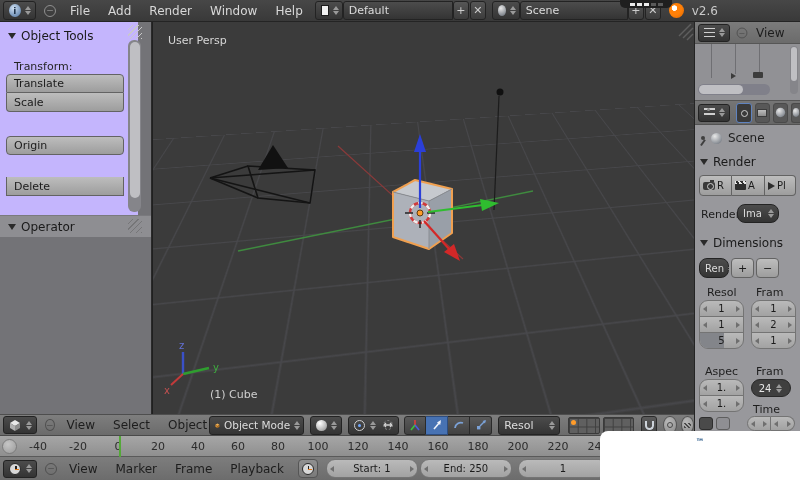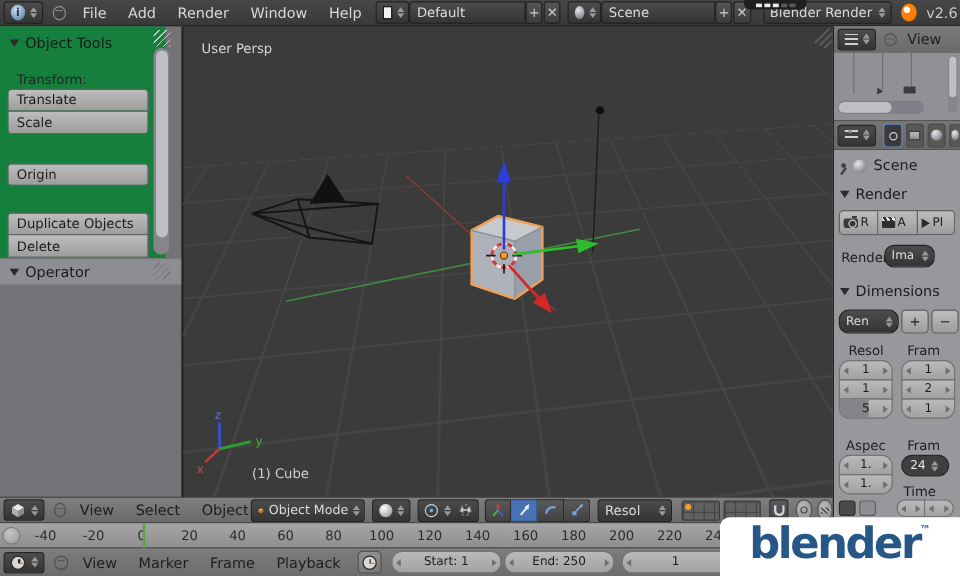--- a/index.html
+++ b/index.html
@@ -21,21 +21,21 @@
   .pill::after{right:3px;border-left:4px solid #3c3c3c}
   .dpill{background:#3f3f3f;border:1px solid #282828;border-radius:9px;color:#e8e8e8;display:flex;align-items:center;justify-content:center;gap:2px;font-size:10px}
   .pcol .pill{border-radius:0;margin-top:-1px}
   .pcol .pill:first-child{border-radius:9px 9px 0 0;margin-top:0}
   .pcol .pill:last-child{border-radius:0 0 9px 9px}
   .grip{width:14px;height:14px;background:repeating-linear-gradient(135deg,transparent 0 3px,#5e5e5e 3px 4px)}
   .griplight{width:14px;height:14px;background:repeating-linear-gradient(135deg,transparent 0 3px,#c9c9c9 3px 4px)}
   
   #topbar{left:0;top:0;width:800px;height:22px;background:linear-gradient(#474747,#393939);border-bottom:1px solid #242424;display:flex;align-items:center}
   #toolshelf{left:0;top:22px;width:152px;height:392px;background:#737377;border-right:1px solid #2a2a2a}
-  #otools{left:0;top:0;width:138px;height:193px;background:#15803d}
+  #otools{left:0;top:0;width:138px;height:193px;background:#c4b5fd}
   #opstrip{left:0;top:193px;width:151px;height:22px;background:#8e8e92;border-top:1px solid #7a7a7e}
   #viewport{left:152px;top:22px;width:542px;height:392px;background:#3b3b3b;overflow:hidden;border-left:1px solid #202020}
   #vph{left:0;top:414px;width:694px;height:22px;background:linear-gradient(#7e7e7e,#6b6b6b);border-top:1px solid #4e4e4e;border-bottom:1px solid #4a4a4a;display:flex;align-items:center}
   #ruler{left:0;top:436px;width:694px;height:21px;background:linear-gradient(#a6a6a6,#8f8f8f);border-bottom:1px solid #5a5a5a}
   #tlh{left:0;top:457px;width:694px;height:23px;background:linear-gradient(#7d7d7d,#6c6c6c);display:flex;align-items:center}
   #rpanel{left:694px;top:22px;width:106px;height:458px;background:#98989c;border-left:1px solid #242424}
   #outlh{left:0;top:0;width:105px;height:22px;background:linear-gradient(#7b7b7b,#6b6b6b);border-bottom:1px solid #565656;display:flex;align-items:center}
   #outlc{left:0;top:22px;width:105px;height:56px;background:#919195;position:relative}
   #proph{left:0;top:78px;width:105px;height:25px;background:linear-gradient(#757575,#676767);border-top:1px solid #555;border-bottom:1px solid #525252;display:flex;align-items:center}
   #propc{left:0;top:103px;width:105px;height:355px;background:#98989c;font-size:11px;color:#1e1e1e}
@@ -111,27 +111,20 @@
     <span class="ar">
         <i class="u"></i>
         <i class="d"></i>
       </span>
   </div>
   <div class="dd" style="width:108px;height:19px;border-radius:3px 0 0 3px">
     <span>Scene</span>
   </div>
   <div class="sq" style="width:16px;height:19px">+</div>
   <div class="sq" style="width:16px;height:19px;margin-left:1px">✕</div>
-  <div class="dd" style="margin-left:10px;width:122px;height:19px">
-    <span>Blender Render</span>
-    <span class="ar">
-        <i class="u"></i>
-        <i class="d"></i>
-      </span>
-  </div>
   <span class="i-swirl" style="margin-left:8px"></span>
   <span class="menu" style="margin-left:6px;color:#c9c9c9">v2.6</span>
 </div>
 
 <div class="abs" style="left:620px;top:0;width:52px;height:8px;background:#1f1f1f;border-radius:0 0 5px 5px;z-index:6;display:flex;align-items:center;justify-content:center;gap:2px">
   <i style="width:5px;height:3px;background:#ececec"></i>
     <i style="width:5px;height:3px;background:#ececec"></i>
     <i style="width:5px;height:3px;background:#ececec"></i>
     <i style="width:5px;height:3px;background:#5a5a5a"></i>
     <i style="width:5px;height:3px;background:#5a5a5a"></i>
@@ -145,21 +138,20 @@
     </div>
     <div class="griplight abs" style="left:128px;top:3px"></div>
     <div class="label abs" style="left:14px;top:38px">Transform:</div>
     <div class="abs" style="left:6px;top:52px;width:118px">
       <div class="lbtn" style="height:19px;border-radius:4px 4px 0 0">Translate</div>
       <div class="lbtn" style="height:19px;border-radius:0 0 4px 4px;border-top:none">Scale</div>
     </div>
     <div class="lbtn abs" style="left:6px;top:114px;width:118px;height:19px">Origin</div>
     <div class="label abs" style="left:14px;top:155px">Object:</div>
     <div class="abs" style="left:6px;top:155px;width:118px">
-      <div class="lbtn" style="height:19px;border-radius:4px 4px 0 0">Duplicate Objects</div>
       <div class="lbtn" style="height:19px;border-radius:0;border-top:none">Delete</div>
     </div>
     <div class="scroll" style="left:128px;top:18px;width:13px;height:172px">
       <div class="thumb" style="left:1.5px;top:2px;width:10px;height:156px"></div>
     </div>
   </div>
   <div id="opstrip" class="abs">
     <div class="ph" style="position:absolute;left:8px;top:4px">
       <span class="caret"></span>
       <span>Operator</span>
@@ -462,21 +454,21 @@
       <span class="ar">
           <i class="u"></i>
           <i class="d"></i>
         </span>
     </div>
     <div class="ph" style="position:absolute;left:5px;top:111px">
       <span class="caret"></span>
       <span>Dimensions</span>
     </div>
     <div style="position:absolute;left:4px;top:133px;display:flex;gap:2px">
-      <div class="dd" style="width:50px;height:20px;border-radius:8px">
+      <div class="dd" style="width:30px;height:20px;border-radius:8px">
         <span style="font-size:10px">Ren</span>
         <span class="ar">
             <i class="u"></i>
             <i class="d"></i>
           </span>
       </div>
       <div class="lbtn" style="width:23px;height:20px;justify-content:center;padding:0">+</div>
       <div class="lbtn" style="width:23px;height:20px;justify-content:center;padding:0">−</div>
     </div>
     <div style="position:absolute;left:12px;top:161px">Resol</div>
@@ -527,15 +519,14 @@
       <span style="width:14px;height:13px;background:#8f8f93;border:1px solid #5e5e5e;border-radius:3px"></span>
     </div>
     <div style="position:absolute;left:52px;top:291px;display:flex">
       <div class="pill" style="width:24px;height:15px;border-radius:8px 0 0 8px"></div>
       <div class="pill" style="width:24px;height:15px;border-radius:0 8px 8px 0;border-left:none"></div>
     </div>
   </div>
 </div>
 
 <div id="logo" class="abs">
-  <span class="txt">blender</span>
   <span class="tm">™</span>
 </div>
 
 </body></html>

